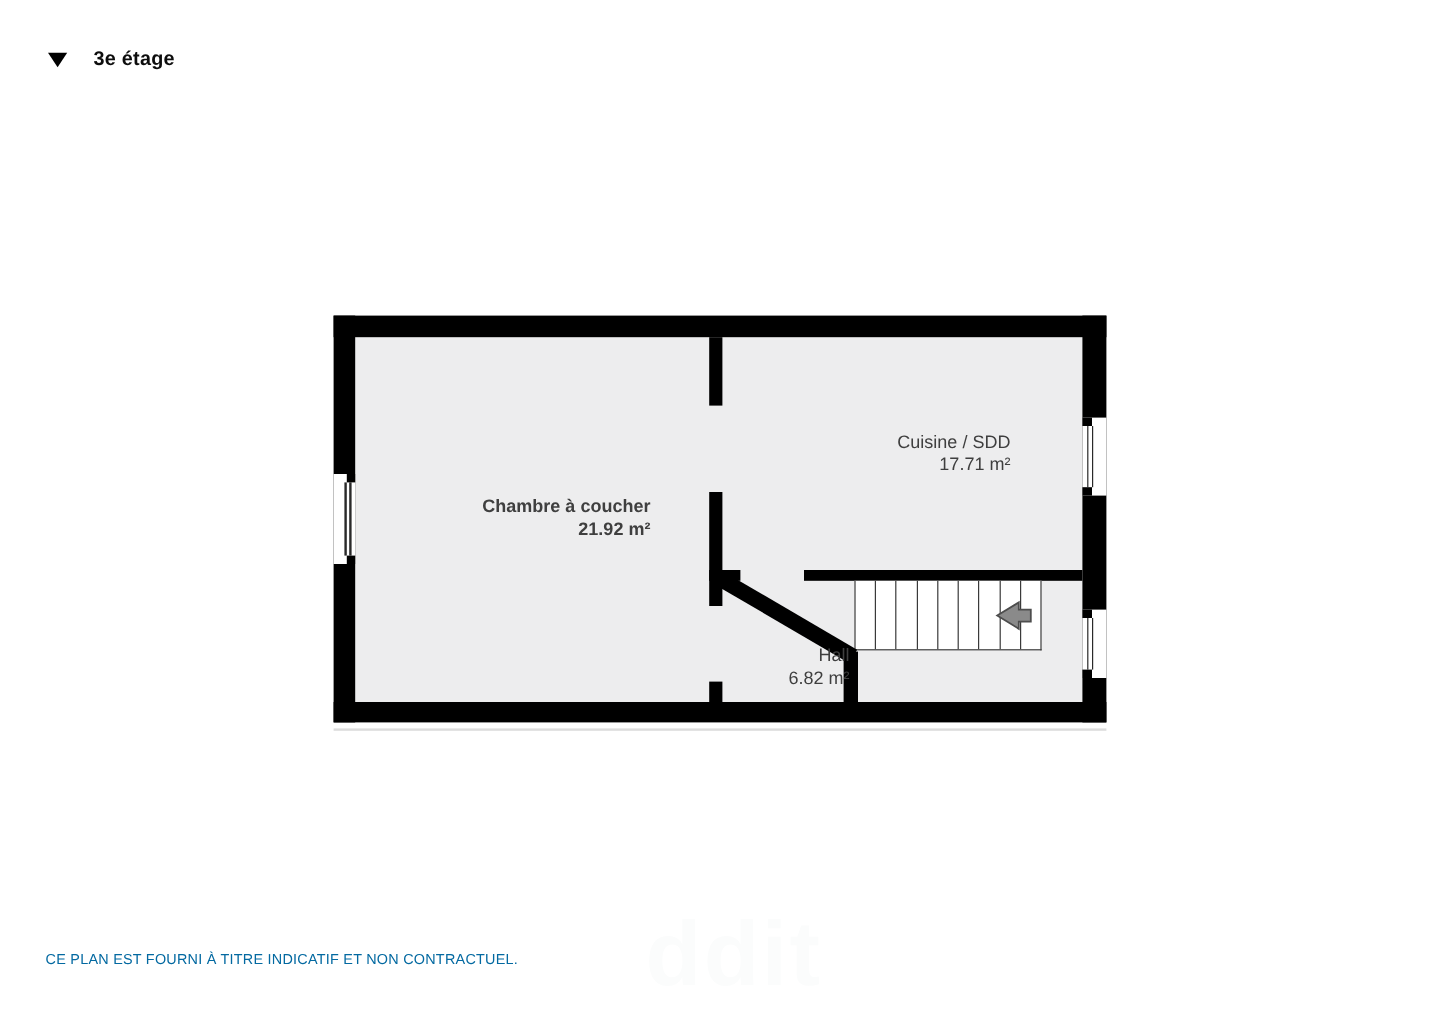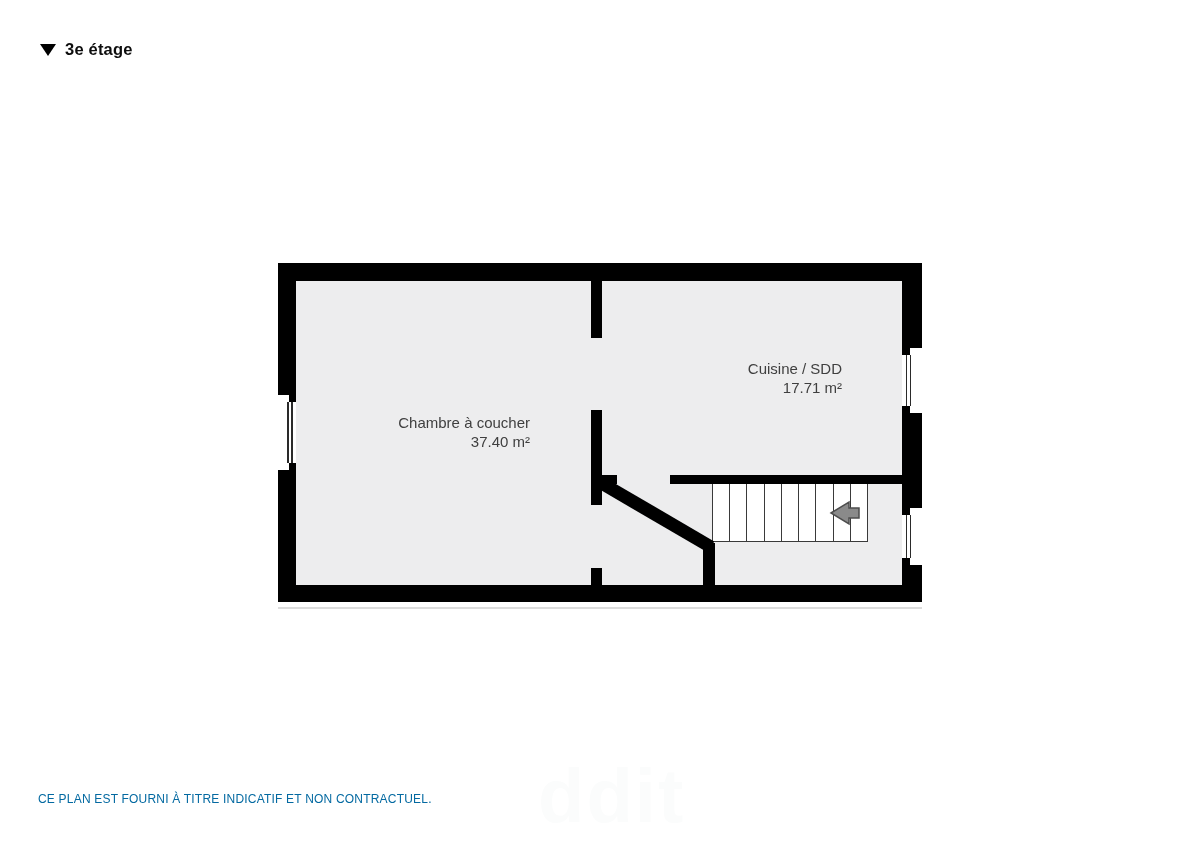--- a/index.html
+++ b/index.html
@@ -8,21 +8,21 @@
     --labeltext:#3f3f3f;
     --arrowfill:#8a8a8a;
     --arrowstroke:#4d4d4d;
     --stairline:#3a3a3a;
   }
   *{margin:0;padding:0;box-sizing:border-box;}
   body{background:#ffffff;font-family:"Liberation Sans", sans-serif;}
   .page{position:relative;width:1200px;height:848px;background:#ffffff;overflow:hidden;}
 
   
-  .header{position:absolute;left:40px;top:40px;display:flex;align-items:center;gap:9px;justify-content:flex-end;}
+  .header{position:absolute;left:40px;top:40px;display:flex;align-items:center;gap:22px;justify-content:flex-end;}
   .tri{width:0;height:0;border-left:8px solid transparent;border-right:8px solid transparent;border-top:12px solid #000;}
   .floor-title{font-size:16.5px;font-weight:700;color:#0d0d0d;letter-spacing:.2px;}
 
   
   .plan{position:absolute;left:278px;top:263px;width:644px;height:339px;}
   .floor{position:absolute;left:18px;top:18px;width:606px;height:304px;background:var(--floor);}
   .wall{position:absolute;background:var(--wall);}
   .w-top{left:0;top:0;width:644px;height:18px;}
   .w-bottom{left:0;top:322px;width:644px;height:17px;}
   .w-left{left:0;top:0;width:18px;height:339px;}
@@ -60,21 +60,21 @@
   .stairs .tread{flex:1;border-left:1px solid var(--stairline);}
   .stairs .tread:first-child{border-left:none;}
 
   
   .overlay{position:absolute;left:0;top:0;width:644px;height:339px;pointer-events:none;}
   .overlay .diag{stroke:var(--wall);stroke-width:13;}
   .overlay .arrow{fill:var(--arrowfill);stroke:var(--arrowstroke);stroke-width:1.5;stroke-linejoin:miter;}
 
   
   .room-label{position:absolute;text-align:right;color:var(--labeltext);font-size:15px;line-height:19px;}
-  .lbl-chambre{left:72px;top:150px;width:180px;}
+  .lbl-chambre{left:84px;top:150px;width:180px;font-weight:bold;}
   .lbl-cuisine{left:384px;top:96px;width:180px;}
   .lbl-hall{left:310px;top:274px;width:120px;}
 
   
   .plan-shadow{position:absolute;left:0;top:344px;width:644px;height:2px;background:#dcdcdc;}
 
   
   .disclaimer{position:absolute;left:38px;top:792px;font-size:12px;color:#0369a1;letter-spacing:.2px;}
   .watermark{position:absolute;left:538px;top:752px;font-size:76px;font-weight:600;color:#fbfcfc;letter-spacing:2px;}
 </style>
@@ -134,25 +134,29 @@
         <div class="tread"></div>
       </div>
 
     <svg class="overlay" viewBox="0 0 644 339">
       <line class="diag" x1="320" y1="218" x2="433" y2="284"></line>
       <polygon class="arrow" points="553,250 571,239 571,245 581,245 581,255 571,255 571,261"></polygon>
     </svg>
 
     <div class="room-label lbl-chambre">
       <div>Chambre à coucher</div>
-      <div>37.40 m²</div>
+      <div>21.92 m²</div>
     </div>
     <div class="room-label lbl-cuisine">
       <div>Cuisine / SDD</div>
       <div>17.71 m²</div>
+    </div>
+    <div class="room-label lbl-hall">
+      <div>Hall</div>
+      <div>6.82 m²</div>
     </div>
 
     <div class="plan-shadow"></div>
   </div>
 
   <div class="watermark">ddit</div>
 
   <div class="disclaimer">CE PLAN EST FOURNI À TITRE INDICATIF ET NON CONTRACTUEL.</div>
 
 </div>

